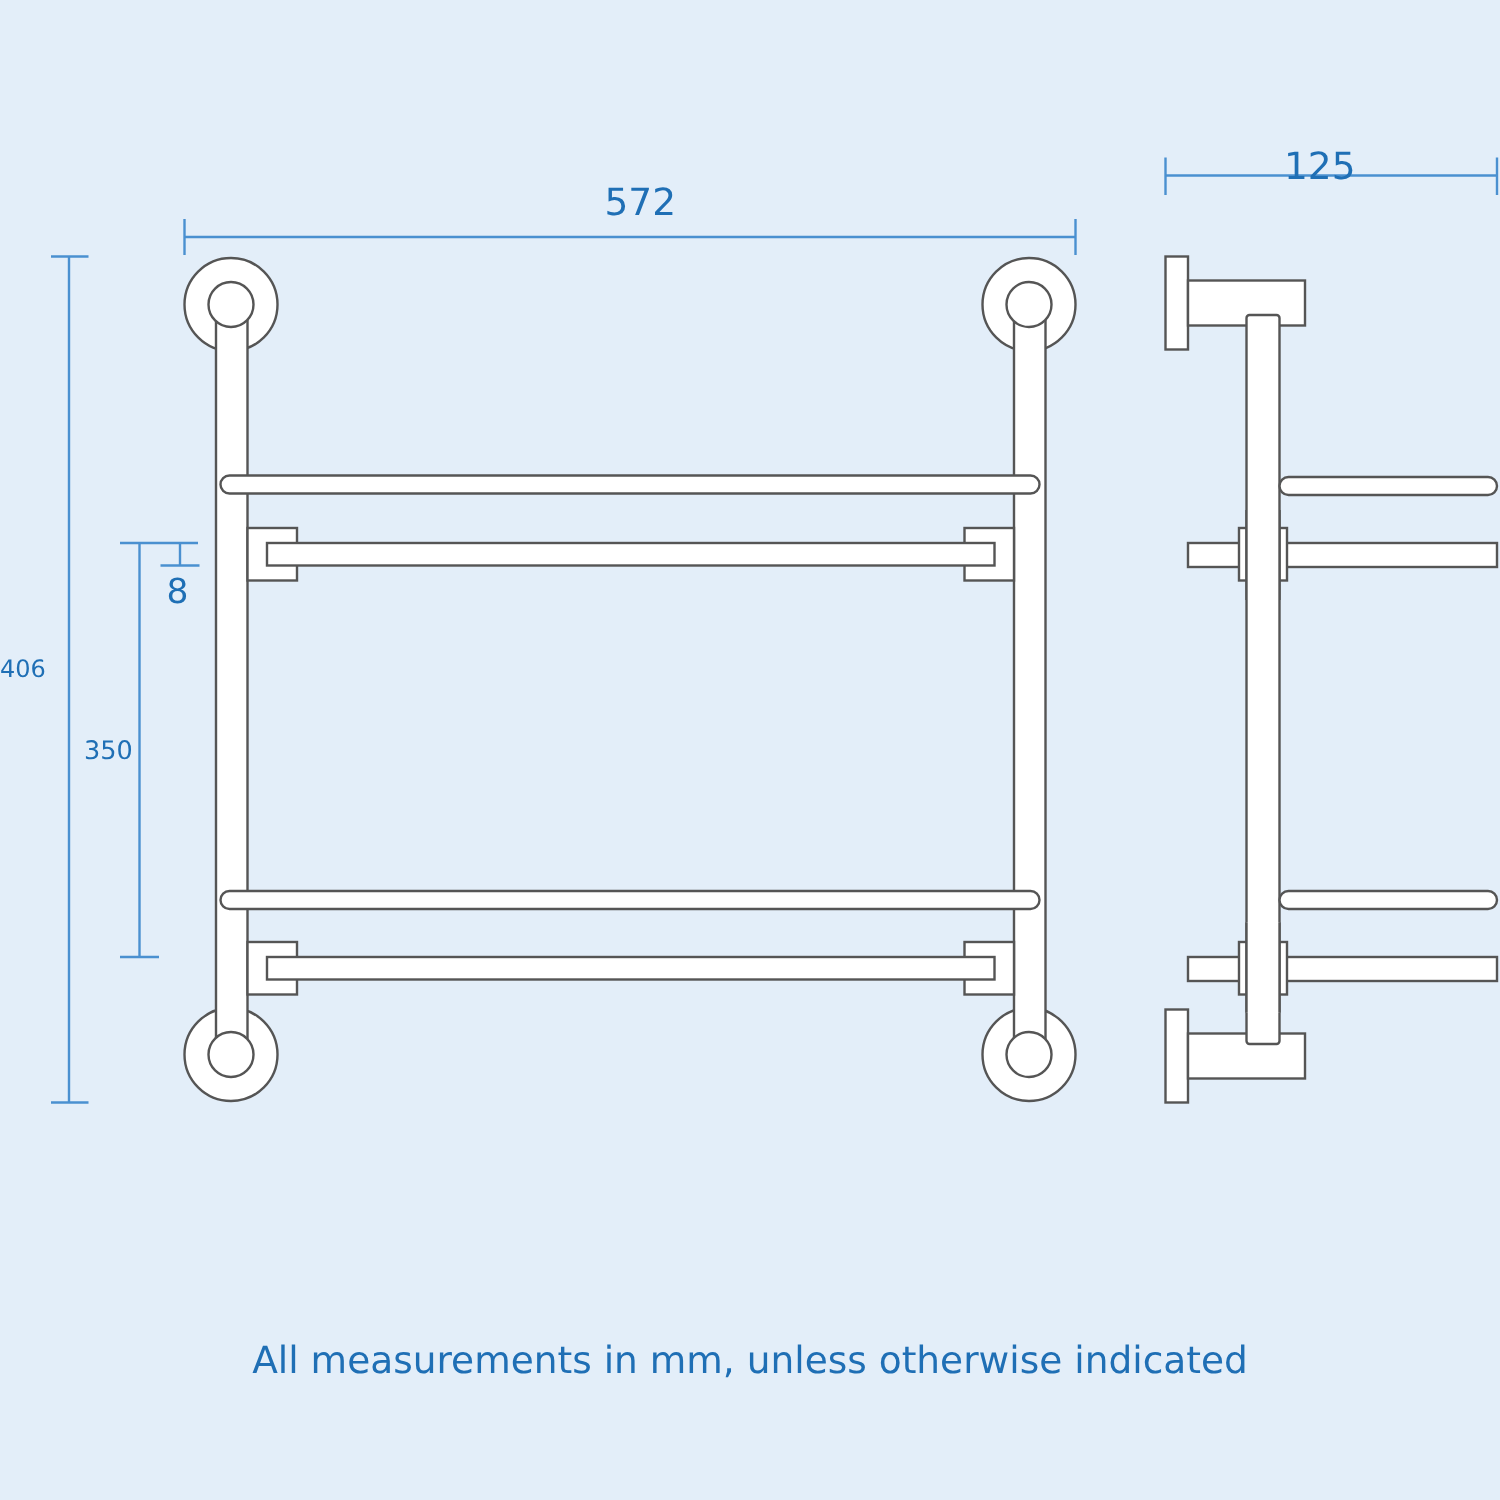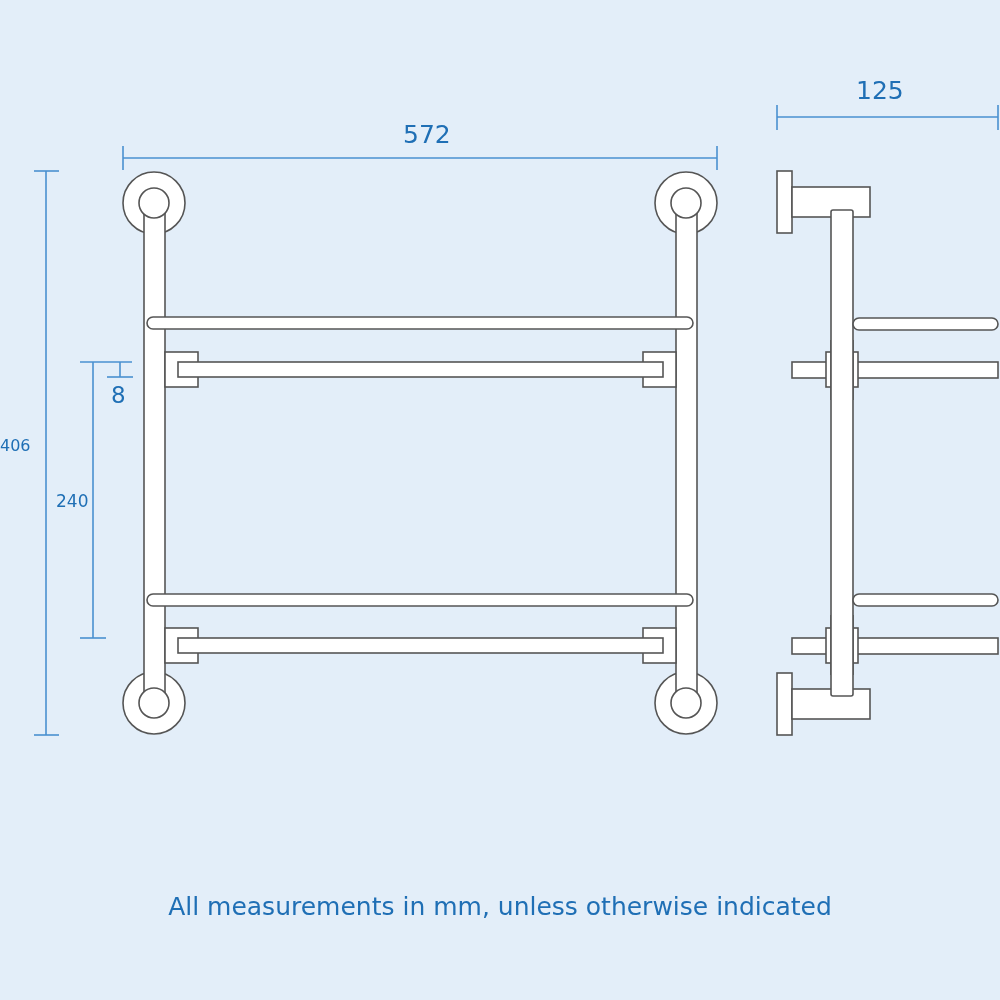--- a/index.html
+++ b/index.html
@@ -87,18 +87,18 @@
     <rect x="792" y="638" width="206" height="16"></rect>
     <rect x="826" y="628" width="5" height="35"></rect>
     <rect x="853" y="628" width="5" height="35"></rect>
     <rect x="831" y="615" width="22" height="60" stroke="none"></rect>
     <line x1="831" y1="615" x2="831" y2="675"></line>
     <line x1="853" y1="615" x2="853" y2="675"></line>
   </g>
 </svg>
 
 <div class="dim-label" style="left:403px; top:120px; font-size:25px;">572</div>
-<div class="dim-label" style="left:856px; top:76px; font-size:25px;">125</div>
+<div class="dim-label" style="left:856px; top:96px; font-size:25px;">125</div>
 <div class="dim-label" style="left:0px; top:436px; font-size:16px;">406</div>
-<div class="dim-label" style="left:56px; top:491px; font-size:17px;">240</div>
+<div class="dim-label" style="left:56px; top:491px; font-size:17px;">350</div>
 <div class="dim-label" style="left:111px; top:382px; font-size:23px;">8</div>
 
 <div class="note">All measurements in mm, unless otherwise indicated</div>
 
 </body></html>

